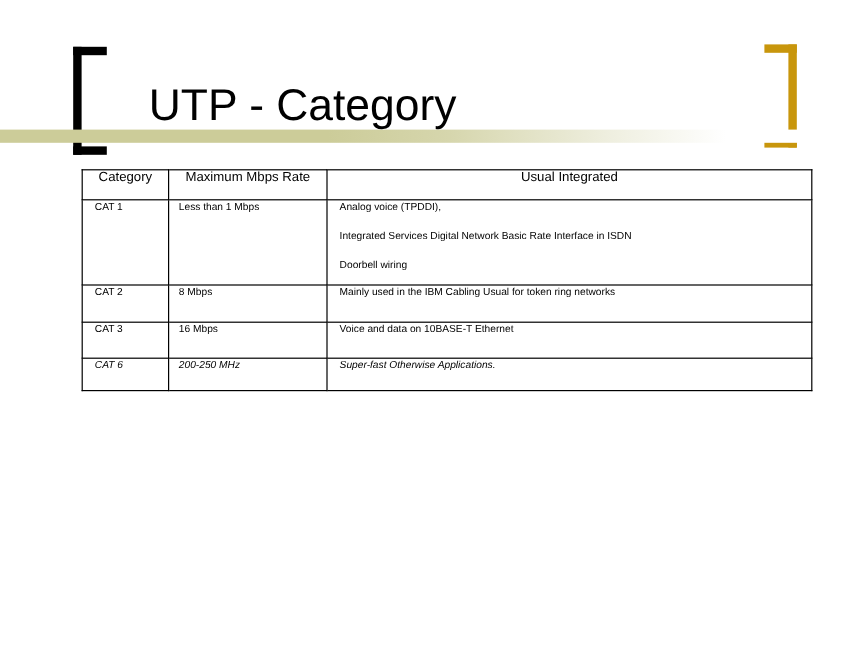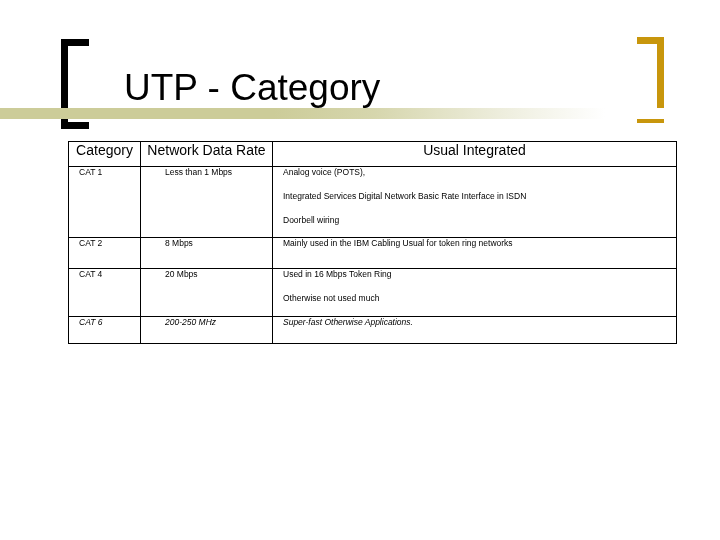--- a/index.html
+++ b/index.html
@@ -95,28 +95,28 @@
   }
 
   .col-cat   { width: 72px; }
   .col-rate  { width: 132px; }
   .col-app   { width: 404px; }
 
   thead th {
     height: 24px;
     text-align: center;
     vertical-align: middle;
-    font-size: 14px;
+    font-size: 11px;
   }
 
   tbody td {
     padding: 8px 0 8px 10px;
   }
   tbody td.c-cat  { padding-left: 10px; }
-  tbody td.c-rate { padding-left: 24px; }
+  tbody td.c-rate { padding-left: 8px; }
   tbody td.c-app  { padding-left: 10px; }
 
   .line {
     display: block;
     margin-bottom: 14px;
     white-space: nowrap;
   }
   .line:last-child { margin-bottom: 0; }
 
   
@@ -140,59 +140,58 @@
 
 <table class="cat-table">
   <colgroup>
     <col class="col-cat">
     <col class="col-rate">
     <col class="col-app">
   </colgroup>
   <thead>
     <tr>
       <th>Category</th>
-      <th>Network Data Rate</th>
+      <th>Maximum Mbps Rate</th>
       <th>Usual Integrated</th>
     </tr>
   </thead>
   <tbody>
 
     <tr class="r-cat1">
       <td class="c-cat">CAT 1</td>
       <td class="c-rate">
         <span class="line">Less than 1 Mbps</span>
       </td>
       <td class="c-app">
-        <span class="line">Analog voice (POTS),</span>
+        <span class="line">Analog voice (TPDDI),</span>
         <span class="line">Integrated Services Digital Network Basic Rate Interface in ISDN</span>
         <span class="line">Doorbell wiring</span>
       </td>
     </tr>
 
     <tr class="r-cat2">
       <td class="c-cat">CAT 2</td>
       <td class="c-rate">
         <span class="line">8 Mbps</span>
       </td>
       <td class="c-app">
         <span class="line">Mainly used in the IBM Cabling Usual for token ring networks</span>
       </td>
     </tr>
 
-
-    <tr class="r-cat4">
-      <td class="c-cat">CAT 4</td>
-      <td class="c-rate">
-        <span class="line">20 Mbps</span>
-      </td>
-      <td class="c-app">
-        <span class="line">Used in 16 Mbps Token Ring</span>
-        <span class="line">Otherwise not used much</span>
-      </td>
-    </tr>
+    <tr class="r-cat3">
+      <td class="c-cat">CAT 3</td>
+      <td class="c-rate">
+        <span class="line">16 Mbps</span>
+      </td>
+      <td class="c-app">
+        <span class="line">Voice and data on 10BASE-T Ethernet</span>
+      </td>
+    </tr>
+
 
 
 
     <tr class="r-cat6">
       <td class="c-cat">CAT 6</td>
       <td class="c-rate">
         <span class="line">200-250 MHz</span>
       </td>
       <td class="c-app">
         <span class="line">Super-fast Otherwise Applications.</span>

